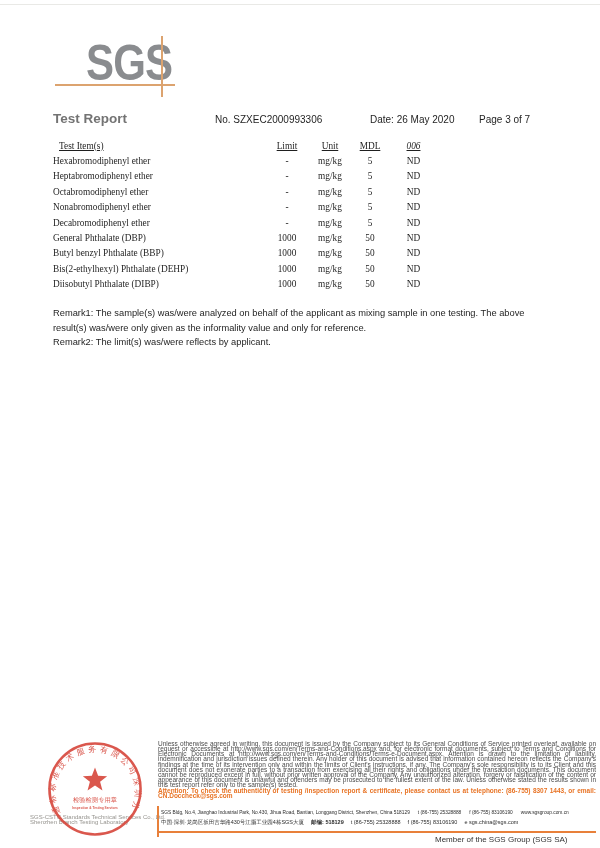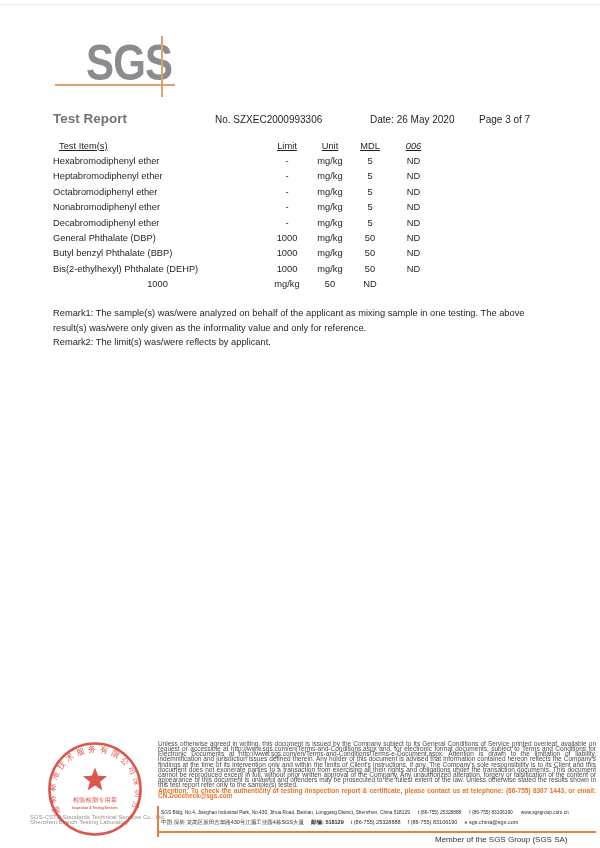--- a/index.html
+++ b/index.html
@@ -18,21 +18,21 @@
   .logo-hline { position:absolute; left:55px; top:84px; width:120px; height:2px; background:#dca36f; }
   .logo-vline { position:absolute; left:161px; top:36px; width:2px; height:61px; background:#dca36f; }
 
   
   .title    { position:absolute; left:53px;  top:111px; font-size:13.5px; font-weight:bold; color:#737373; }
   .repno    { position:absolute; left:215px; top:114px; font-size:10px; }
   .date     { position:absolute; left:370px; top:114px; font-size:10px; }
   .pageinfo { position:absolute; left:479px; top:114px; font-size:10px; }
 
   
-  .table { position:absolute; left:53px; top:138px; width:382px; }
+  .table { position:absolute; left:53px; top:138px; width:382px;font-family:Liberation Serif, serif; }
   .t-row { display:grid; grid-template-columns:209px 50px 36px 44px 43px; height:15.4px; align-items:center; font-size:9.3px; }
   .t-row .c { white-space:nowrap; }
   .t-row .num { text-align:center; }
   .t-head .c span { text-decoration:underline; }
   .t-head .item { padding-left:6px; }
   .t-head .sample span { font-style:italic; }
 
   
   .remarks { position:absolute; left:53px; top:306px; width:496px; font-size:9.3px; line-height:14.6px; }
 
@@ -139,20 +139,21 @@
 
     <div class="t-row">
       <div class="c item">Bis(2-ethylhexyl) Phthalate (DEHP)</div>
       <div class="c num">1000</div>
       <div class="c num">mg/kg</div>
       <div class="c num">50</div>
       <div class="c num">ND</div>
     </div>
 
     <div class="t-row">
+      <div class="c item">Diisobutyl Phthalate (DIBP)</div>
       <div class="c num">1000</div>
       <div class="c num">mg/kg</div>
       <div class="c num">50</div>
       <div class="c num">ND</div>
     </div>
   </div>
   </div>
 
   <div class="remarks">
     <div>Remark1: The sample(s) was/were analyzed on behalf of the applicant as mixing sample in one testing. The above result(s) was/were only given as the informality value and only for reference.</div>

